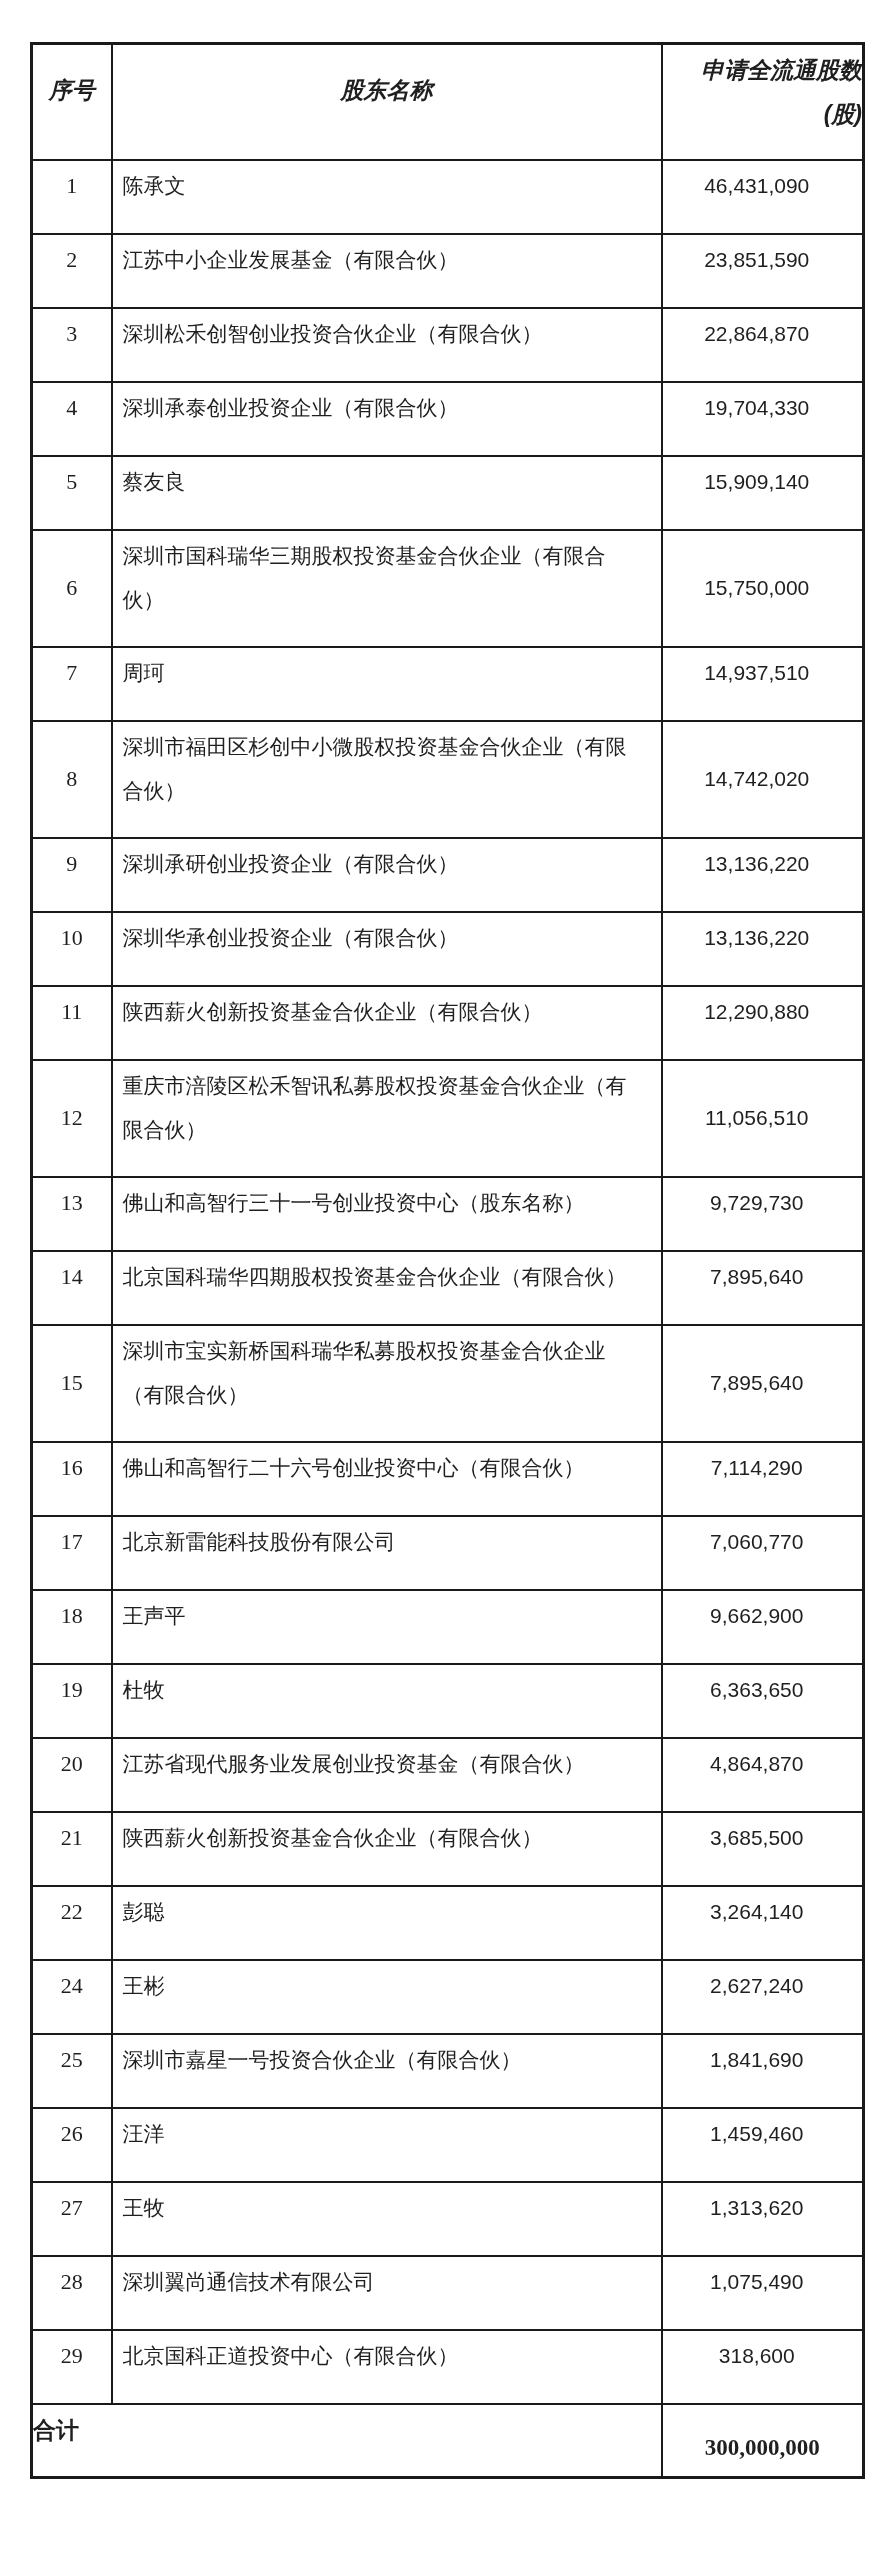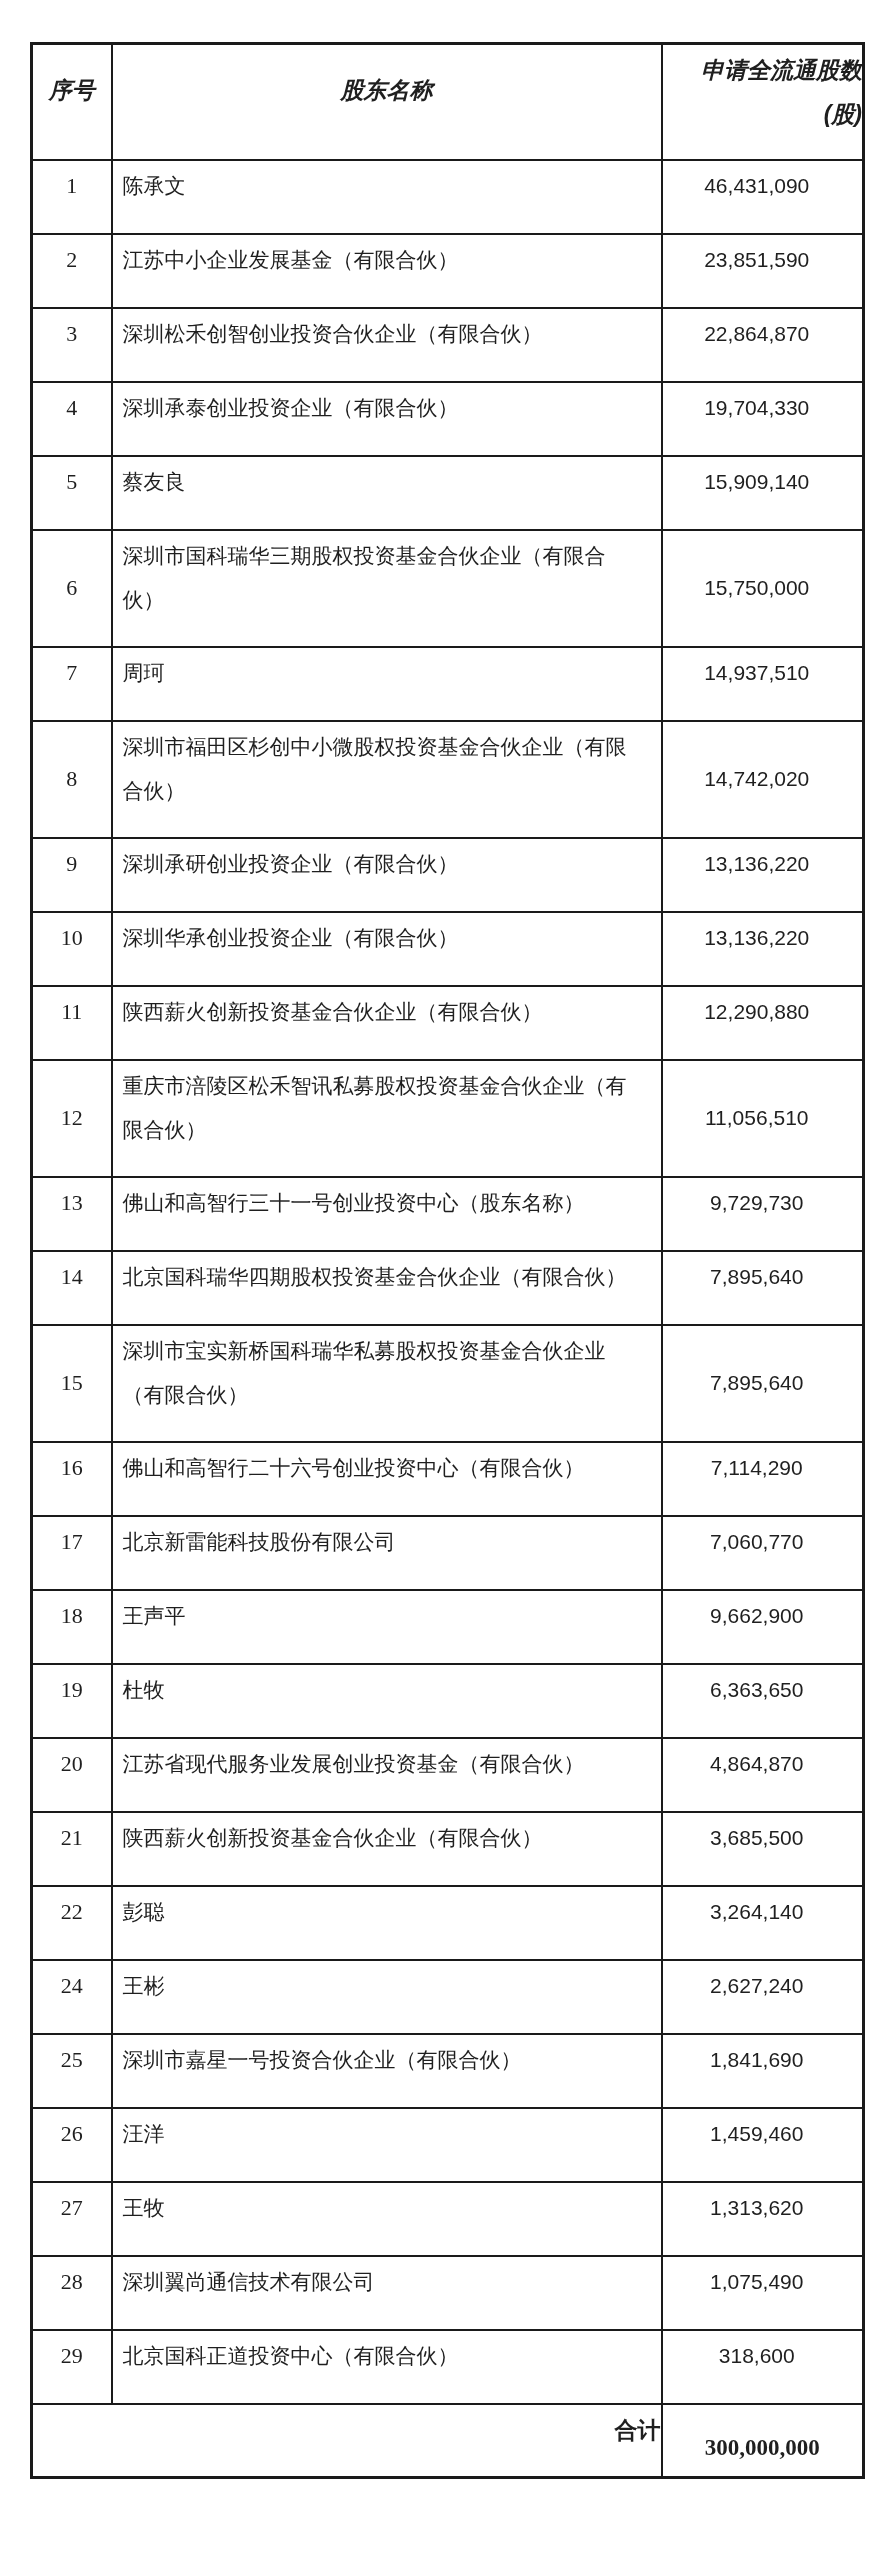--- a/index.html
+++ b/index.html
@@ -71,21 +71,21 @@
   tr.row.tall td.no,
   tr.row.tall td.shares{
     vertical-align:middle;
     padding-top:0;
   }
   
   tr.total-row{height:74px;}
   td.total-label{
     font-size:23px;
     font-weight:bold;
-    text-align:right;
+    text-align:left;
     padding-top:3px;
   }
   td.total-shares{
     font-family:"Liberation Serif","DejaVu Serif",serif;
     font-size:23px;
     font-weight:bold;
     text-align:center;
     padding-top:21px;
   }
 </style>

